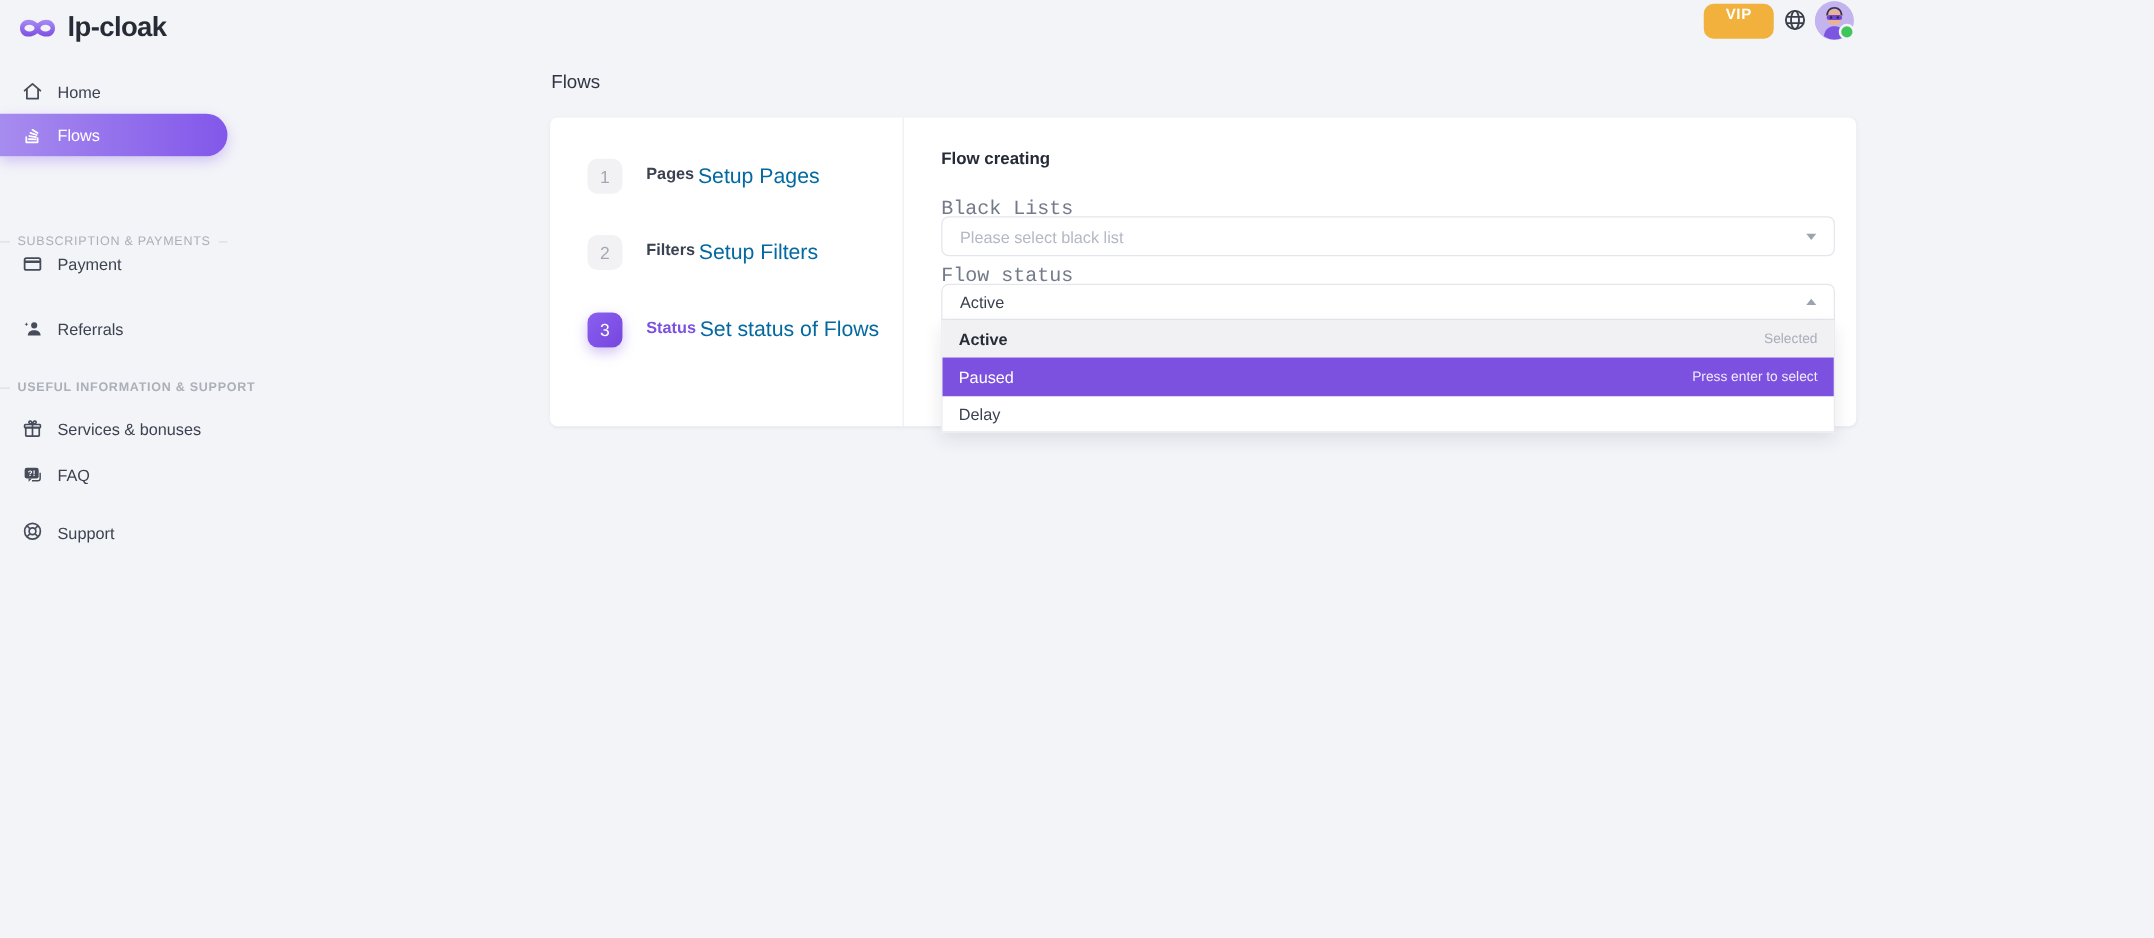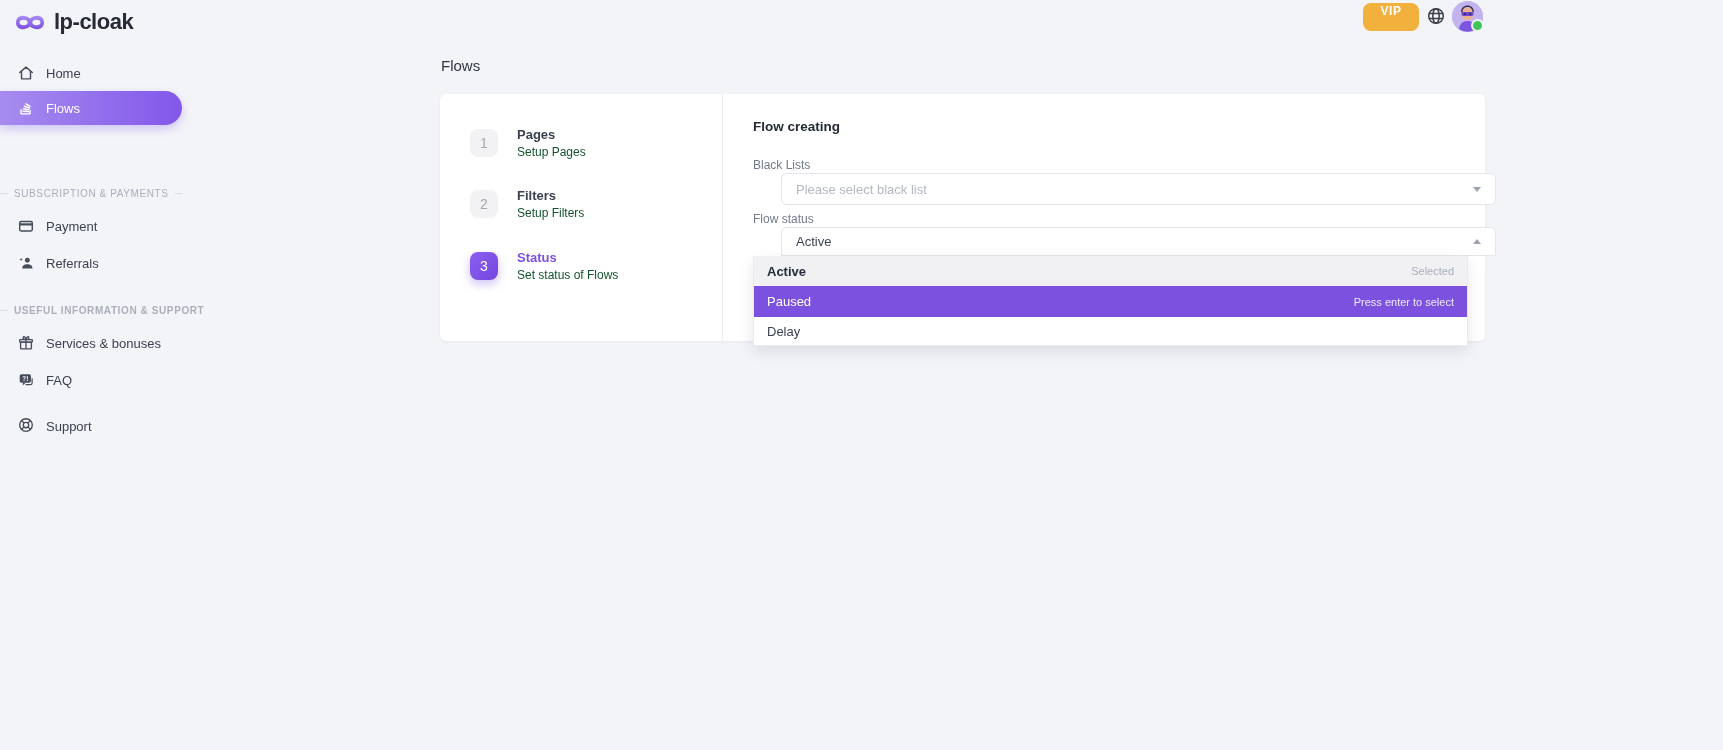--- a/index.html
+++ b/index.html
@@ -35,33 +35,33 @@
   .card{position:absolute; left:440px; top:94px; width:1045px; height:247px; background:#fff;
         border-radius:6px; box-shadow:0 1px 3px rgba(25,28,50,.06);}
   .card-divider{position:absolute; left:282px; top:0; bottom:0; width:1px; background:#EDEEF2;}
 
   
   .step{position:absolute; left:30px; display:flex; align-items:center; gap:19px; cursor:pointer;}
   .step-badge{width:28px; height:28px; border-radius:8px; background:#F2F2F5; color:#A3A8B3;
               font-size:14px; display:flex; align-items:center; justify-content:center;}
   .step.active .step-badge{background:linear-gradient(135deg,#8A5FF0,#7646DE); color:#fff;
               box-shadow:0 4px 10px rgba(124,81,223,.35);}
-  .step-txt{display:flex; flex-direction:column; gap:3px;}
+  .step-txt{display:flex; flex-direction:row; gap:3px;}
   .step-title{font-size:13px; font-weight:700; color:#3A4150;}
   .step.active .step-title{color:#7C51DF;}
-  .step-sub{font-size:12px; color:#14532d;}
+  .step-sub{font-size:17px; color:#0369a1;}
 
   
   .form{position:absolute; left:313px; top:0; width:715px;}
   .form-title{position:absolute; left:0; top:25px; font-size:13.5px; font-weight:700; color:#242A36;}
-  .field-label{position:absolute; left:0; font-size:12px; color:#737A89;}
+  .field-label{position:absolute; left:0; font-size:16px; color:#737A89;font-family:Liberation Mono, monospace;}
   .lbl-bl{top:64px;} .lbl-fs{top:118px;}
   .select{position:absolute; left:0; width:715px; box-sizing:border-box; background:#fff;
           border:1px solid #E4E6EC; border-radius:6px; display:flex; align-items:center;
-          padding:0 14px; font-size:13px; cursor:pointer;margin-left:28px;}
+          padding:0 14px; font-size:13px; cursor:pointer;}
   .sel-bl{top:79px; height:32px;}
   .sel-fs{top:133px; height:29px; border-bottom-left-radius:0; border-bottom-right-radius:0;}
   .placeholder{color:#B3B8C3;}
   .sel-value{color:#3A4150;}
   .caret{position:absolute; right:14px; top:50%; width:0; height:0;}
   .caret.down{margin-top:-2px; border-left:4px solid transparent; border-right:4px solid transparent; border-top:5px solid #9CA3AF;}
   .caret.up{margin-top:-3px; border-left:4px solid transparent; border-right:4px solid transparent; border-bottom:5px solid #9CA3AF;}
 
   .dropdown{position:absolute; left:0; top:162px; width:715px; background:#fff; z-index:5;
             border:1px solid #E8EAEF; border-top:none; box-sizing:border-box;
@@ -119,21 +119,21 @@
       </svg>
     </span>
     <span>Flows</span>
   </div>
 
 
   <div class="sec-head" style="top:186px;">
     <span>SUBSCRIPTION &amp; PAYMENTS</span>
   </div>
 
-  <div class="nav-item" style="top:209px;">
+  <div class="nav-item" style="top:194px;">
     <span class="nicon">
       <svg width="18" height="18" viewBox="0 0 20 20" fill="none" stroke="#464C59" stroke-width="1.6">
         <rect x="3" y="5" width="14" height="10.5" rx="1.6"></rect>
           <path d="M3 8.2 H17" stroke-width="2.4"></path>
       </svg>
     </span>
     <span>Payment</span>
   </div>
 
   <div class="nav-item" style="top:246px;">

